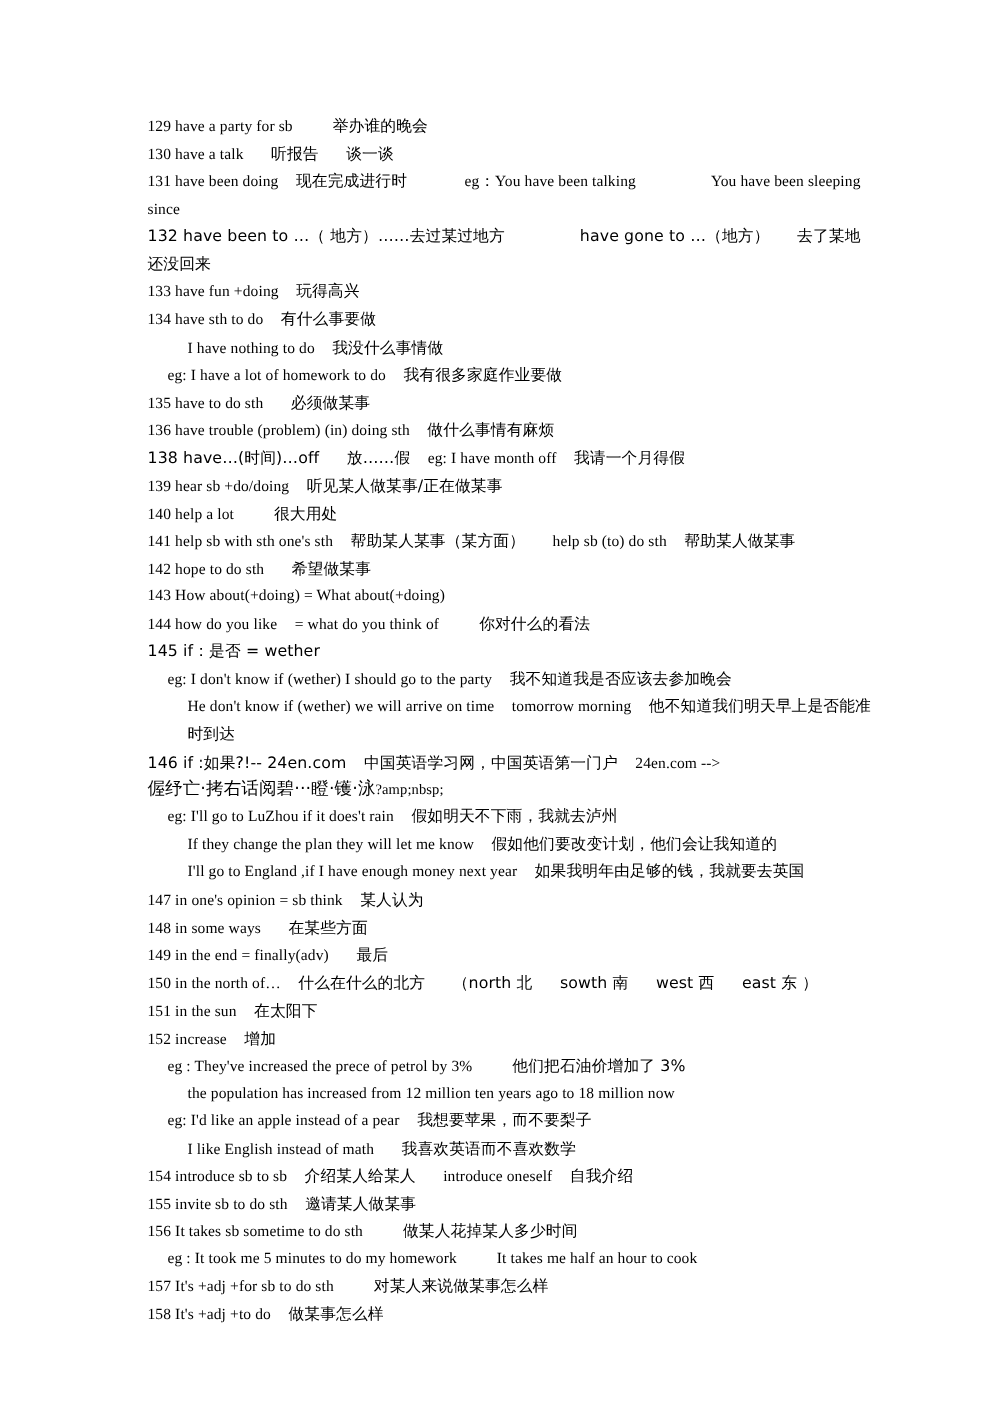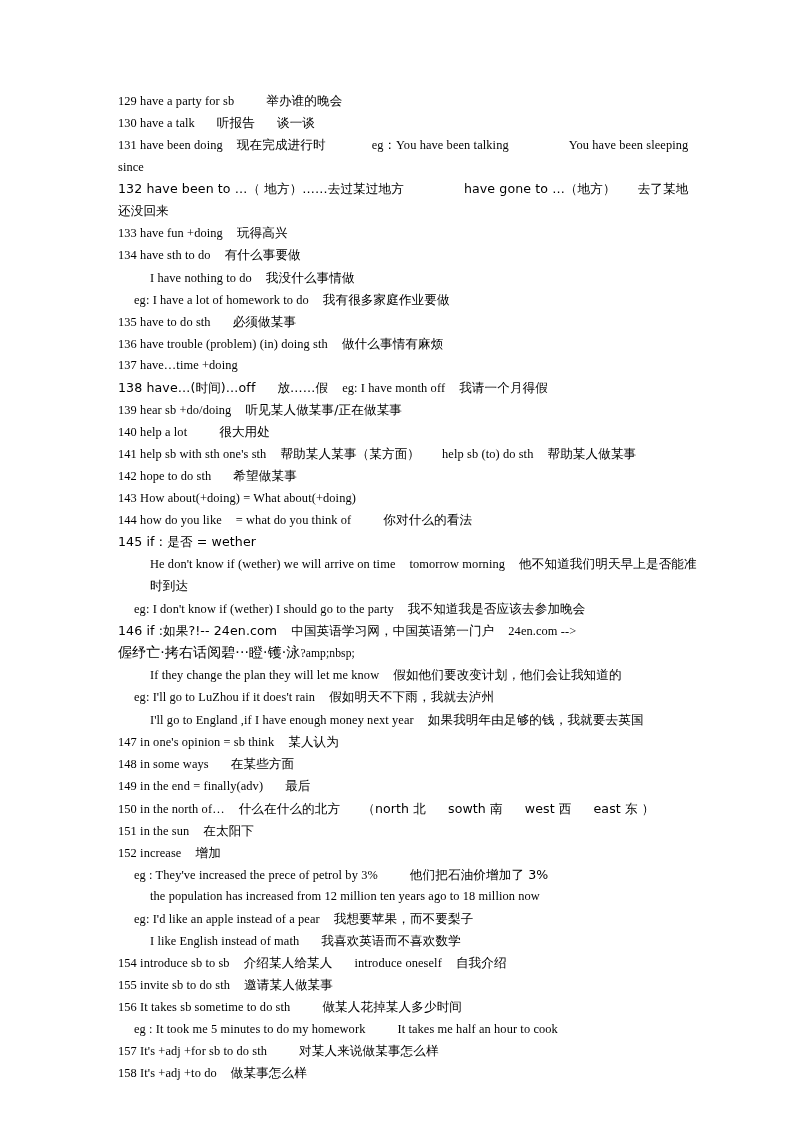--- a/index.html
+++ b/index.html
@@ -64,35 +64,34 @@
       <div class="line ind-0"><span>129 have a party for sb</span><span class="g4"></span><span class="cn">举办谁的晚会</span></div>
       <div class="line ind-0"><span>130 have a talk</span><span class="g3"></span><span class="cn">听报告</span><span class="g3"></span><span class="cn">谈一谈</span></div>
       <div class="line ind-0"><span>131 have been doing</span><span class="g2"></span><span class="cn">现在完成进行时</span><span class="g5"></span><span>eg：You have been talking</span><span class="g6"></span><span>You have been sleeping since</span></div>
       <div class="line ind-0"><span class="cn">132 have been to …（ 地方）……去过某过地方</span><span class="g6"></span><span class="cn">have gone to …（地方）</span><span class="g3"></span><span class="cn">去了某地还没回来</span></div>
       <div class="line ind-0"><span>133 have fun +doing</span><span class="g2"></span><span class="cn">玩得高兴</span></div>
       <div class="line ind-0"><span>134 have sth to do</span><span class="g2"></span><span class="cn">有什么事要做</span></div>
       <div class="line ind-2"><span>I have nothing to do</span><span class="g2"></span><span class="cn">我没什么事情做</span></div>
       <div class="line ind-1"><span>eg: I have a lot of homework to do</span><span class="g2"></span><span class="cn">我有很多家庭作业要做</span></div>
       <div class="line ind-0"><span>135 have to do sth</span><span class="g3"></span><span class="cn">必须做某事</span></div>
       <div class="line ind-0"><span>136 have trouble (problem) (in) doing sth</span><span class="g2"></span><span class="cn">做什么事情有麻烦</span></div>
-      <div class="line ind-0"><span>137 have…time +doing</span></div>
       <div class="line ind-0"><span class="cn">138 have…(时间)…off</span><span class="g3"></span><span class="cn">放……假</span><span class="g2"></span><span>eg: I have month off</span><span class="g2"></span><span class="cn">我请一个月得假</span></div>
       <div class="line ind-0"><span>139 hear sb +do/doing</span><span class="g2"></span><span class="cn">听见某人做某事/正在做某事</span></div>
       <div class="line ind-0"><span>140 help a lot</span><span class="g4"></span><span class="cn">很大用处</span></div>
       <div class="line ind-0"><span>141 help sb with sth one's sth</span><span class="g2"></span><span class="cn">帮助某人某事（某方面）</span><span class="g3"></span><span>help sb (to) do sth</span><span class="g2"></span><span class="cn">帮助某人做某事</span></div>
       <div class="line ind-0"><span>142 hope to do sth</span><span class="g3"></span><span class="cn">希望做某事</span></div>
       <div class="line ind-0"><span>143 How about(+doing) = What about(+doing)</span></div>
       <div class="line ind-0"><span>144 how do you like</span><span class="g2"></span><span>= what do you think of</span><span class="g4"></span><span class="cn">你对什么的看法</span></div>
       <div class="line ind-0"><span class="cn">145 if：是否 = wether</span></div>
+      <div class="line ind-1"><span>eg: I don't know if (wether) I should go to the party</span><span class="g2"></span><span class="cn">我不知道我是否应该去参加晚会</span></div>
       <div class="line ind-2"><span>He don't know if (wether) we will arrive on time</span><span class="g2"></span><span>tomorrow morning</span><span class="g2"></span><span class="cn">他不知道我们明天早上是否能准时到达</span></div>
-      <div class="line ind-1"><span>eg: I don't know if (wether) I should go to the party</span><span class="g2"></span><span class="cn">我不知道我是否应该去参加晚会</span></div>
       <div class="line ind-0"><span class="cn">146 if :如果?!-- 24en.com</span><span class="g2"></span><span class="cn">中国英语学习网，中国英语第一门户</span><span class="g2"></span><span>24en.com --&gt;</span></div>
       <div class="line ind-0"><span class="garble">偓纾亡·拷右话阅碧···瞪·镬·泳</span><span class="smallen">?amp;nbsp;</span></div>
+      <div class="line ind-1"><span>eg:  I'll go to LuZhou if it does't rain</span><span class="g2"></span><span class="cn">假如明天不下雨，我就去泸州</span></div>
       <div class="line ind-2"><span>If they change the plan they will let me know</span><span class="g2"></span><span class="cn">假如他们要改变计划，他们会让我知道的</span></div>
-      <div class="line ind-1"><span>eg:  I'll go to LuZhou if it does't rain</span><span class="g2"></span><span class="cn">假如明天不下雨，我就去泸州</span></div>
       <div class="line ind-2"><span>I'll go to England ,if I have enough money next year</span><span class="g2"></span><span class="cn">如果我明年由足够的钱，我就要去英国</span></div>
       <div class="line ind-0"><span>147 in one's opinion = sb think</span><span class="g2"></span><span class="cn">某人认为</span></div>
       <div class="line ind-0"><span>148 in some ways</span><span class="g3"></span><span class="cn">在某些方面</span></div>
       <div class="line ind-0"><span>149 in the end = finally(adv)</span><span class="g3"></span><span class="cn">最后</span></div>
       <div class="line ind-0"><span>150 in the north of…</span><span class="g2"></span><span class="cn">什么在什么的北方</span><span class="g3"></span><span class="cn">（north 北</span><span class="g3"></span><span class="cn">sowth 南</span><span class="g3"></span><span class="cn">west 西</span><span class="g3"></span><span class="cn">east 东 ）</span></div>
       <div class="line ind-0"><span>151 in the sun</span><span class="g2"></span><span class="cn">在太阳下</span></div>
       <div class="line ind-0"><span>152 increase</span><span class="g2"></span><span class="cn">增加</span></div>
       <div class="line ind-1"><span>eg : They've increased the prece of petrol by 3%</span><span class="g4"></span><span class="cn">他们把石油价增加了 3%</span></div>
       <div class="line ind-2"><span>the population has increased from 12 million ten years ago to 18 million now</span></div>
       <div class="line ind-1"><span>eg:  I'd like an apple instead of a pear</span><span class="g2"></span><span class="cn">我想要苹果，而不要梨子</span></div>

